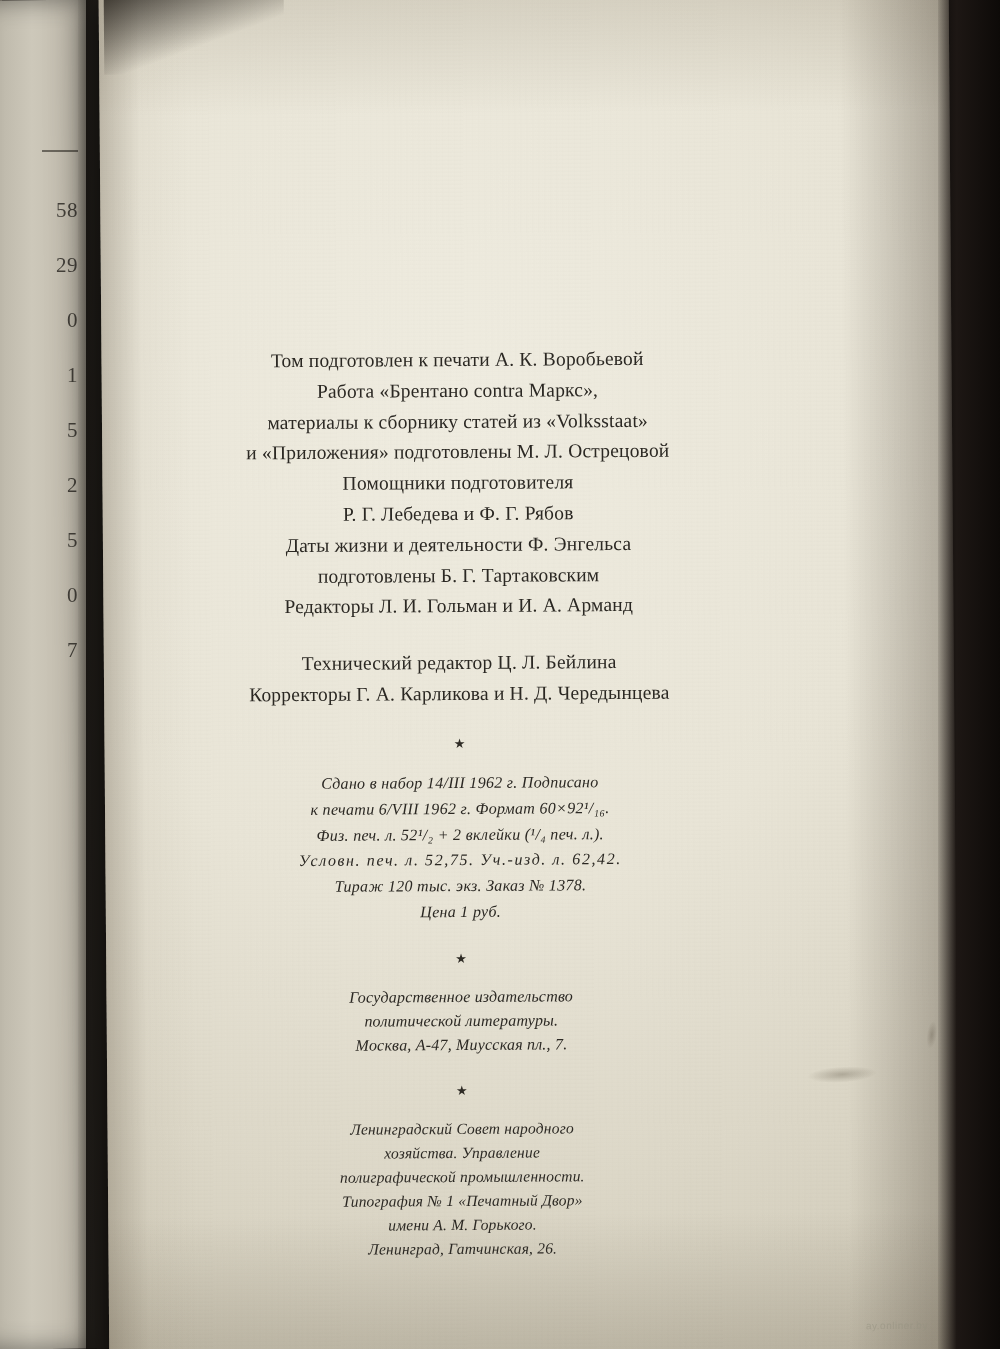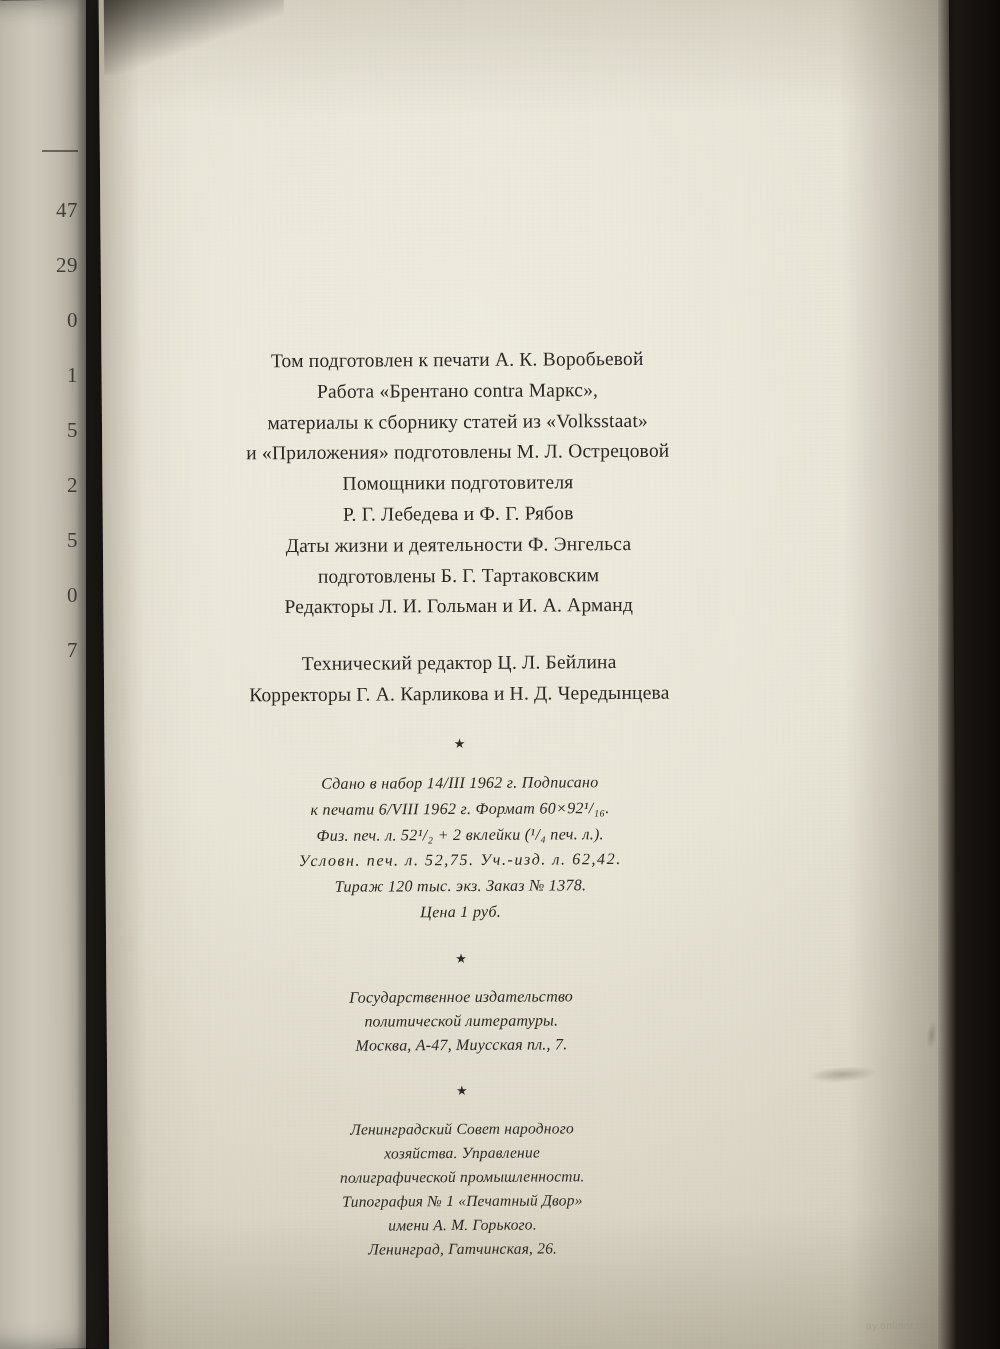--- a/index.html
+++ b/index.html
@@ -229,21 +229,21 @@
 
 <div id="page">
 
   <div class="bg-dark"></div>
 
   <div class="left-page"></div>
   <div class="left-page-shade"></div>
 
   <div class="left-nums">
     <div class="rule"></div>
-    <div class="n">47</div>
+    <div class="n">58</div>
     <div class="n">29</div>
     <div class="n">0</div>
     <div class="n">1</div>
     <div class="n">5</div>
     <div class="n">2</div>
     <div class="n">5</div>
     <div class="n">0</div>
     <div class="n">7</div>
   </div>
 

